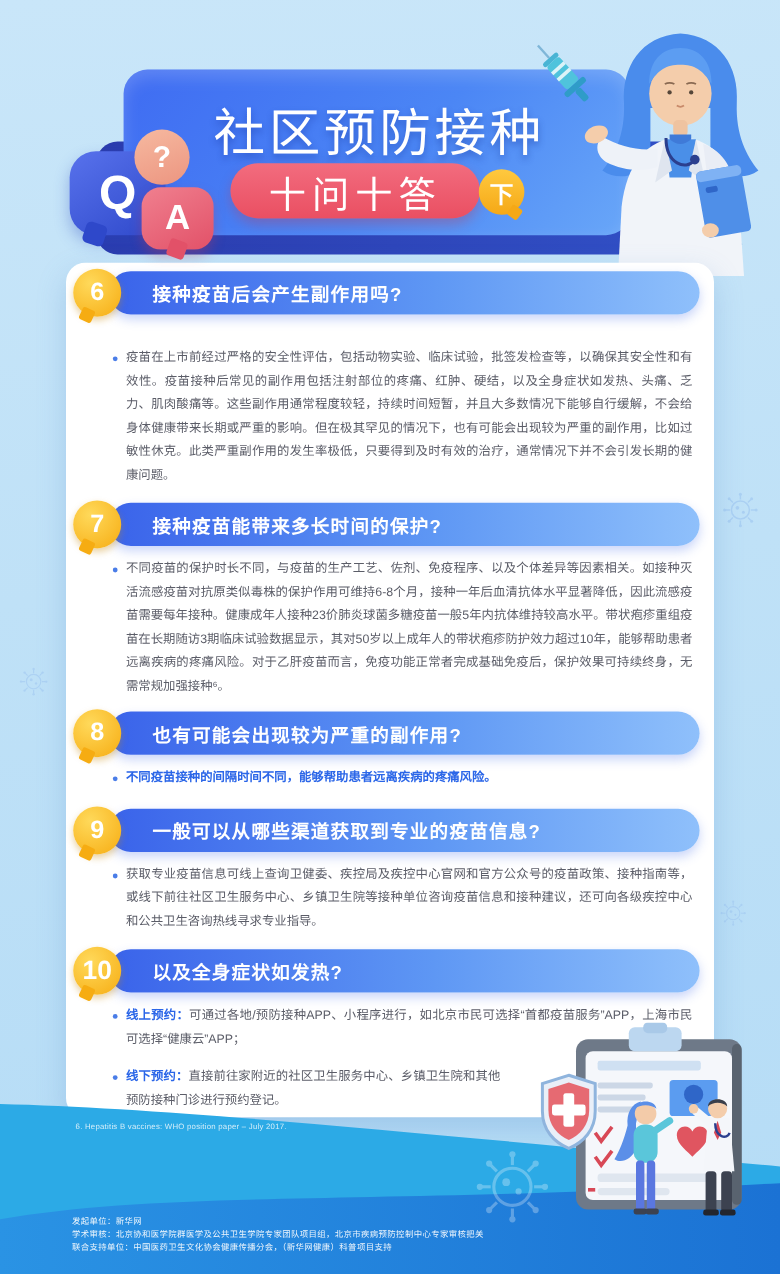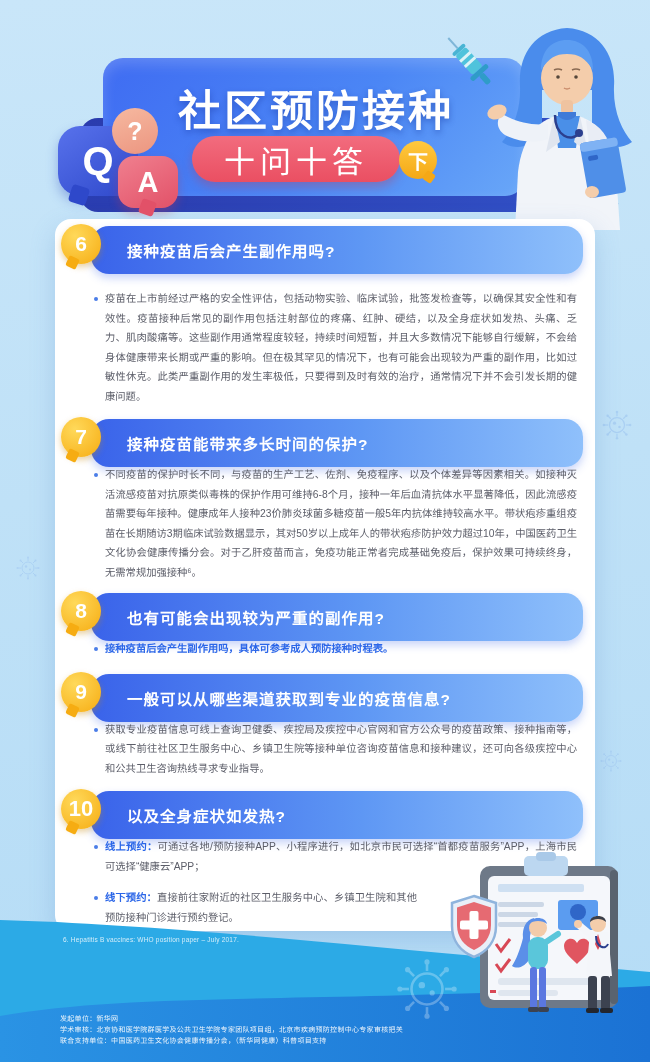--- a/index.html
+++ b/index.html
@@ -6,21 +6,21 @@
   body{font-family:"Liberation Sans","DejaVu Sans",sans-serif;}
   .poster{position:relative;width:650px;height:1062px;overflow:hidden;
     background:linear-gradient(175deg,#c9e6f9 0%,#bfe1f7 45%,#b5dcf6 100%);}
   
   .banner-slab{position:absolute;left:80px;top:118px;width:496px;height:94px;
     border-radius:18px;background:linear-gradient(90deg,#2b3cae,#3150c6);z-index:2;}
   .banner{position:absolute;left:103px;top:58px;width:422px;height:138px;border-radius:20px;
     background:linear-gradient(130deg,#3f6cf2 0%,#4b86f5 55%,#69a7f8 100%);z-index:3;
     box-shadow:inset 0 6px 14px rgba(255,255,255,.18);}
   .banner-title{position:absolute;left:118px;top:76px;width:396px;text-align:center;z-index:4;
-    font-size:43px;font-weight:700;color:#fff;letter-spacing:3px;
+    font-size:43px;font-weight:400;color:#fff;letter-spacing:3px;
     text-shadow:0 3px 6px rgba(25,55,160,.45);}
   .pill{position:absolute;left:192px;top:136px;width:208px;height:46px;border-radius:24px;z-index:5;
     background:linear-gradient(180deg,#f26c7e,#ea4f62);display:flex;align-items:center;justify-content:center;
     color:#fff;font-size:31px;font-weight:400;letter-spacing:5px;box-shadow:0 5px 10px rgba(190,60,90,.35);}
   .part-badge{position:absolute;left:399px;top:141px;width:38px;height:38px;border-radius:50%;z-index:6;
     background:linear-gradient(180deg,#ffc93f,#f5a816);color:#fff;font-size:20px;font-weight:800;
     display:flex;align-items:center;justify-content:center;}
   .part-badge::after{content:"";position:absolute;right:3px;bottom:-3px;width:10px;height:10px;
     background:#f5a816;transform:rotate(35deg);border-radius:2px;}
   
@@ -38,21 +38,21 @@
   .a-bubble::after{content:"";position:absolute;left:22px;bottom:-7px;width:15px;height:15px;
     background:#e25168;transform:rotate(20deg);border-radius:3px;z-index:-1;}
   
   .syringe{position:absolute;left:438px;top:28px;z-index:4;}
   .doctor{position:absolute;left:482px;top:20px;z-index:5;}
   .virus{position:absolute;}
   
   .card{position:absolute;left:55px;top:219px;width:540px;height:712px;background:#fff;
     border-radius:16px;z-index:6;box-shadow:0 10px 24px rgba(95,145,205,.28);}
   .q-header{position:relative;height:38px;margin-left:6px;}
-  .q-bar{position:absolute;left:30px;right:12px;top:1px;height:48px;border-radius:18px;
+  .q-bar{position:absolute;left:30px;right:12px;top:1px;height:36px;border-radius:18px;
     background:linear-gradient(90deg,#3a63ea 0%,#5e97f4 55%,#8fc0fb 100%);
     display:flex;align-items:center;padding-left:36px;box-sizing:border-box;
     box-shadow:0 4px 9px rgba(58,102,234,.28);}
   .q-title{color:#fff;font-weight:700;font-size:15.5px;letter-spacing:1px;}
   .q-badge{position:absolute;left:0;top:-1px;width:40px;height:40px;border-radius:50%;z-index:2;
     background:radial-gradient(circle at 35% 30%,#ffd95a,#f6ac12);display:flex;align-items:center;
     justify-content:center;color:#fff;font-size:21px;font-weight:800;
     box-shadow:0 3px 6px rgba(200,140,20,.4);}
   .q-badge::after{content:"";position:absolute;left:6px;bottom:-4px;width:11px;height:11px;
     background:#f6ac12;transform:rotate(25deg);border-radius:2px;z-index:-1;}
@@ -189,33 +189,33 @@
     </section>
 
     <section>
       <div class="q-header mt12">
         <div class="q-bar">
           <span class="q-title">接种疫苗能带来多长时间的保护?</span>
         </div>
         <div class="q-badge">7</div>
       </div>
       <div class="q-body">
-        <p class="bullet">不同疫苗的保护时长不同，与疫苗的生产工艺、佐剂、免疫程序、以及个体差异等因素相关。如接种灭活流感疫苗对抗原类似毒株的保护作用可维持6-8个月，接种一年后血清抗体水平显著降低，因此流感疫苗需要每年接种。健康成年人接种23价肺炎球菌多糖疫苗一般5年内抗体维持较高水平。带状疱疹重组疫苗在长期随访3期临床试验数据显示，其对50岁以上成年人的带状疱疹防护效力超过10年，中国医药卫生文化协会健康传播分会。对于乙肝疫苗而言，免疫功能正常者完成基础免疫后，保护效果可持续终身，无需常规加强接种⁶。</p>
+        <p class="bullet">不同疫苗的保护时长不同，与疫苗的生产工艺、佐剂、免疫程序、以及个体差异等因素相关。如接种灭活流感疫苗对抗原类似毒株的保护作用可维持6-8个月，接种一年后血清抗体水平显著降低，因此流感疫苗需要每年接种。健康成年人接种23价肺炎球菌多糖疫苗一般5年内抗体维持较高水平。带状疱疹重组疫苗在长期随访3期临床试验数据显示，其对50岁以上成年人的带状疱疹防护效力超过10年，能够帮助患者远离疾病的疼痛风险。对于乙肝疫苗而言，免疫功能正常者完成基础免疫后，保护效果可持续终身，无需常规加强接种⁶。</p>
       </div>
     </section>
 
     <section>
       <div class="q-header mt10">
         <div class="q-bar">
           <span class="q-title">也有可能会出现较为严重的副作用?</span>
         </div>
         <div class="q-badge">8</div>
       </div>
       <div class="q-body">
-        <p class="bullet blue">接种疫苗后会产生副作用吗，具体可参考成人预防接种时程表。</p>
+        <p class="bullet blue">不同疫苗接种的间隔时间不同，能够帮助患者远离疾病的疼痛风险。</p>
       </div>
     </section>
 
     <section>
       <div class="q-header mt14">
         <div class="q-bar">
           <span class="q-title">一般可以从哪些渠道获取到专业的疫苗信息?</span>
         </div>
         <div class="q-badge">9</div>
       </div>

